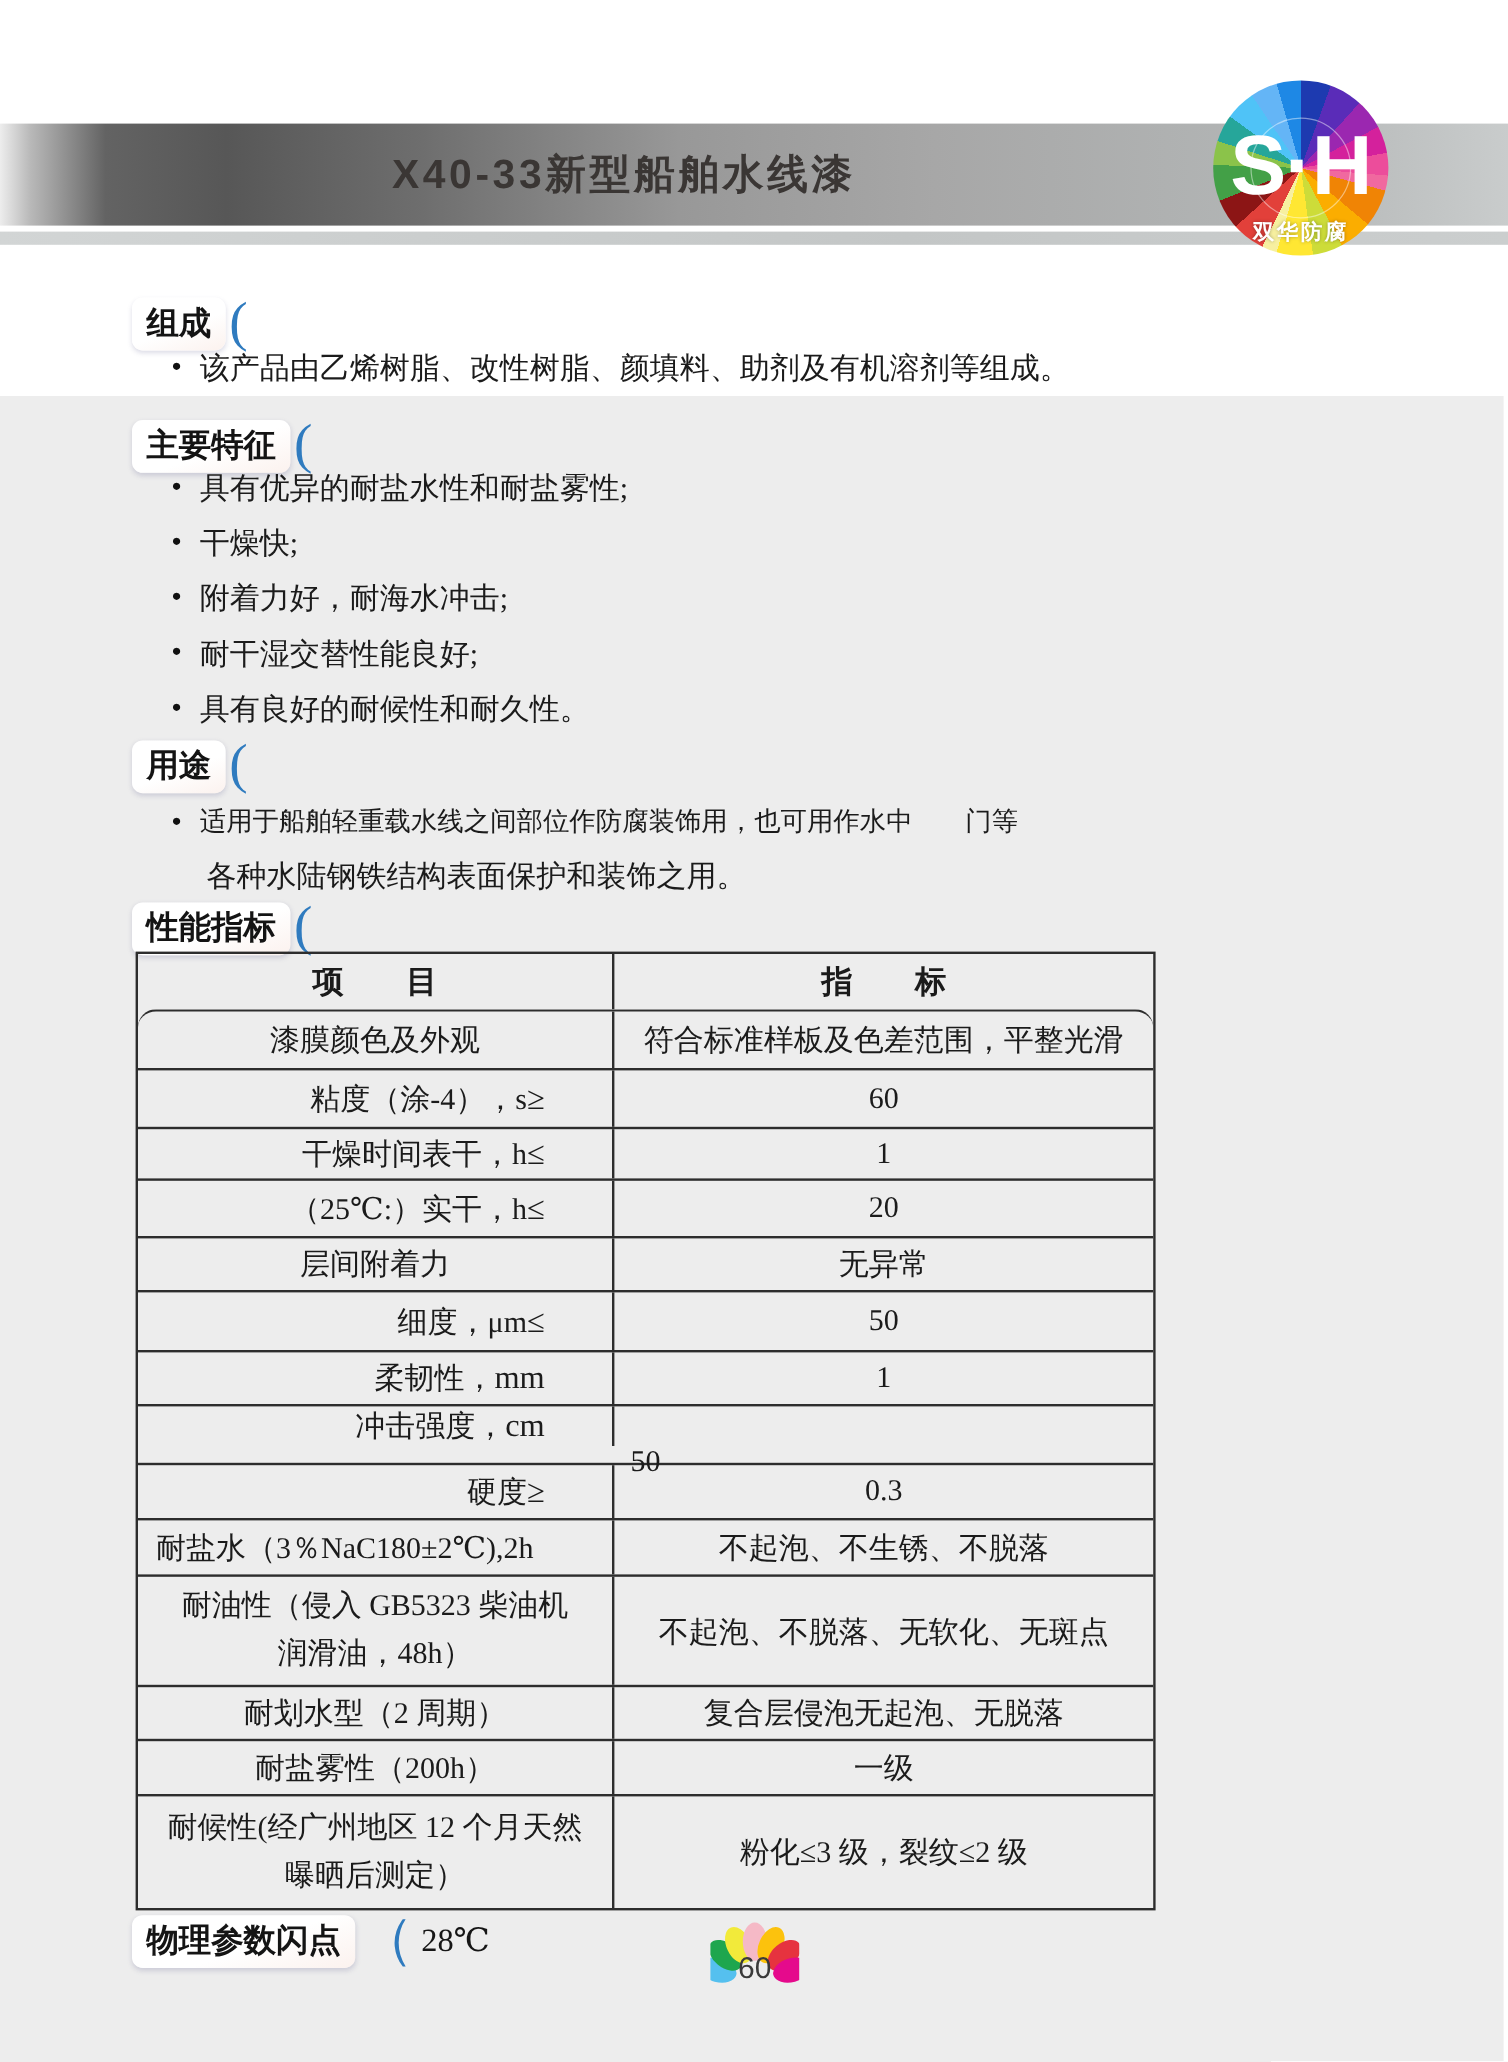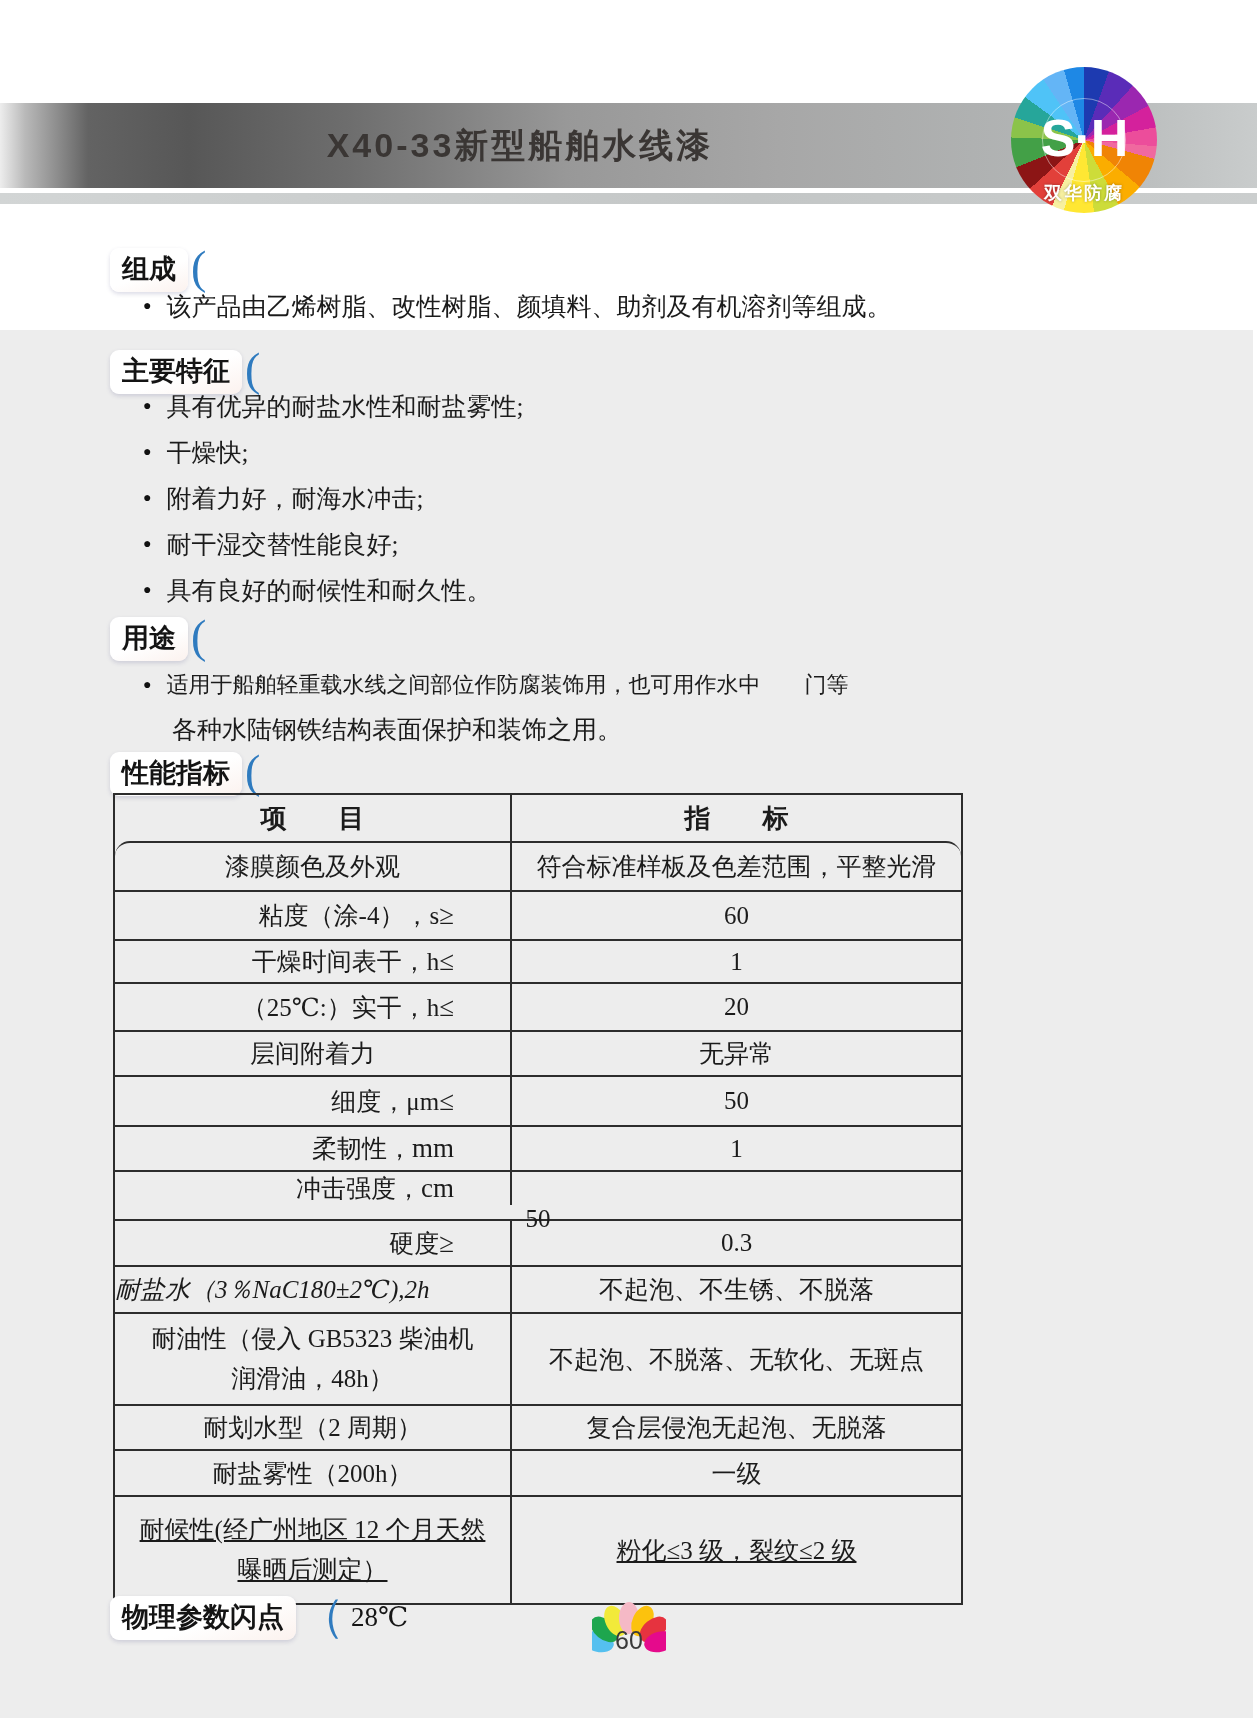--- a/index.html
+++ b/index.html
@@ -39,21 +39,21 @@
       #8c1515 228deg 248deg,#43a047 248deg 272deg,#8bc34a 272deg 288deg,#26a69a 288deg 306deg,
       #4fc3f7 306deg 326deg,#64b5f6 326deg 344deg,#1e88e5 344deg 360deg);
   }
   .logo::after{
     content:"";position:absolute;inset:21%;border:1px solid rgba(255,255,255,.45);border-radius:50%;
   }
   .logo-text{
     position:absolute;left:0;top:6px;width:100%;height:130px;
     display:flex;align-items:center;justify-content:center;
     font-family:"Liberation Sans","DejaVu Sans",sans-serif;
-    font-weight:bold;font-size:52px;color:#ffffff;letter-spacing:-1px;
+    font-weight:bold;font-size:70px;color:#ffffff;letter-spacing:-1px;
   }
   .logo-sub{
     position:absolute;left:0;bottom:8px;width:100%;text-align:center;
     font-family:"Liberation Sans","DejaVu Sans",sans-serif;
     font-weight:bold;font-size:18px;color:#ffffff;letter-spacing:2px;
     text-shadow:0 0 3px rgba(0,0,0,.35);
   }
 
   
   .sec{position:absolute;display:flex;align-items:flex-start;}
@@ -86,34 +86,34 @@
   .ptable{
     position:absolute;left:113px;top:793px;width:850px;
     border:2px solid #2d2d2d;box-sizing:border-box;background:transparent;
   }
   .tr{display:flex;box-sizing:border-box;border-top:2px solid #2d2d2d;}
   .tr:first-child{border-top:none;}
   .td{box-sizing:border-box;display:flex;align-items:center;font-size:25px;}
   .td-item{width:397px;border-right:2px solid #2d2d2d;}
   .td-val{flex:1;justify-content:center;text-align:center;}
   .td-item.center{justify-content:center;text-align:center;}
-  .td-item.left{justify-content:flex-start;font-style:italic;}
+  .td-item.left{justify-content:flex-start;padding-left:15px;}
   .td-item.with-sym{justify-content:flex-end;padding-left:15px;padding-right:56px;}
   .td-item .sym{font-size:27px;}
   .two-line{flex-direction:column;justify-content:center;text-align:center;line-height:40px;}
   .th{font-weight:bold;font-size:26px;}
   
   .tr:nth-child(1){height:46px;}  .tr:nth-child(2){height:49px;border-radius:15px;}
   .tr:nth-child(3){height:49px;}  .tr:nth-child(4){height:43px;}
   .tr:nth-child(5){height:48px;}  .tr:nth-child(6){height:45px;}
   .tr:nth-child(7){height:50px;}  .tr:nth-child(8){height:45px;}
   .tr:nth-child(9){height:49px;flex-direction:column;}  .tr:nth-child(10){height:46px;}
   .tr:nth-child(11){height:47px;} .tr:nth-child(12){height:92px;}
   .tr:nth-child(13){height:45px;} .tr:nth-child(14){height:46px;}
-  .tr:nth-child(15){height:108px;text-decoration:underline;}
+  .tr:nth-child(15){height:95px;}
 
   
   .fan{position:absolute;left:592px;top:1597px;width:74px;height:56px;}
   .fan-num{
     position:absolute;left:0;bottom:-2px;width:100%;text-align:center;
     font-family:"Liberation Sans","DejaVu Sans",sans-serif;
     font-size:25px;color:#3a3a3a;
   }
 </style>
 </head>

